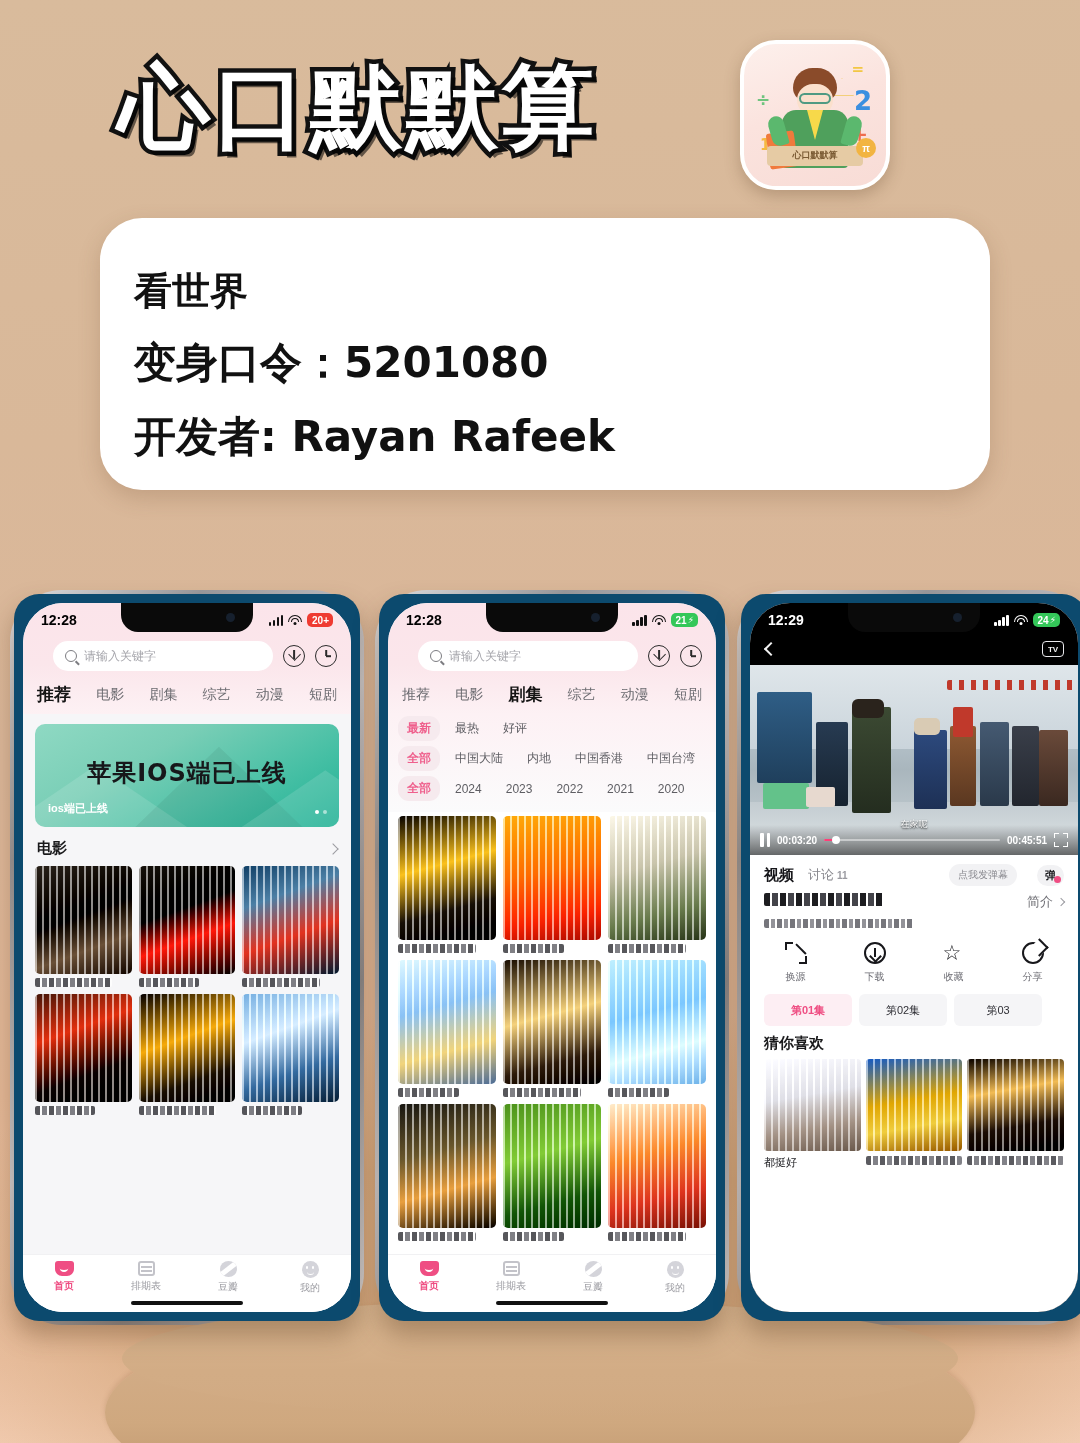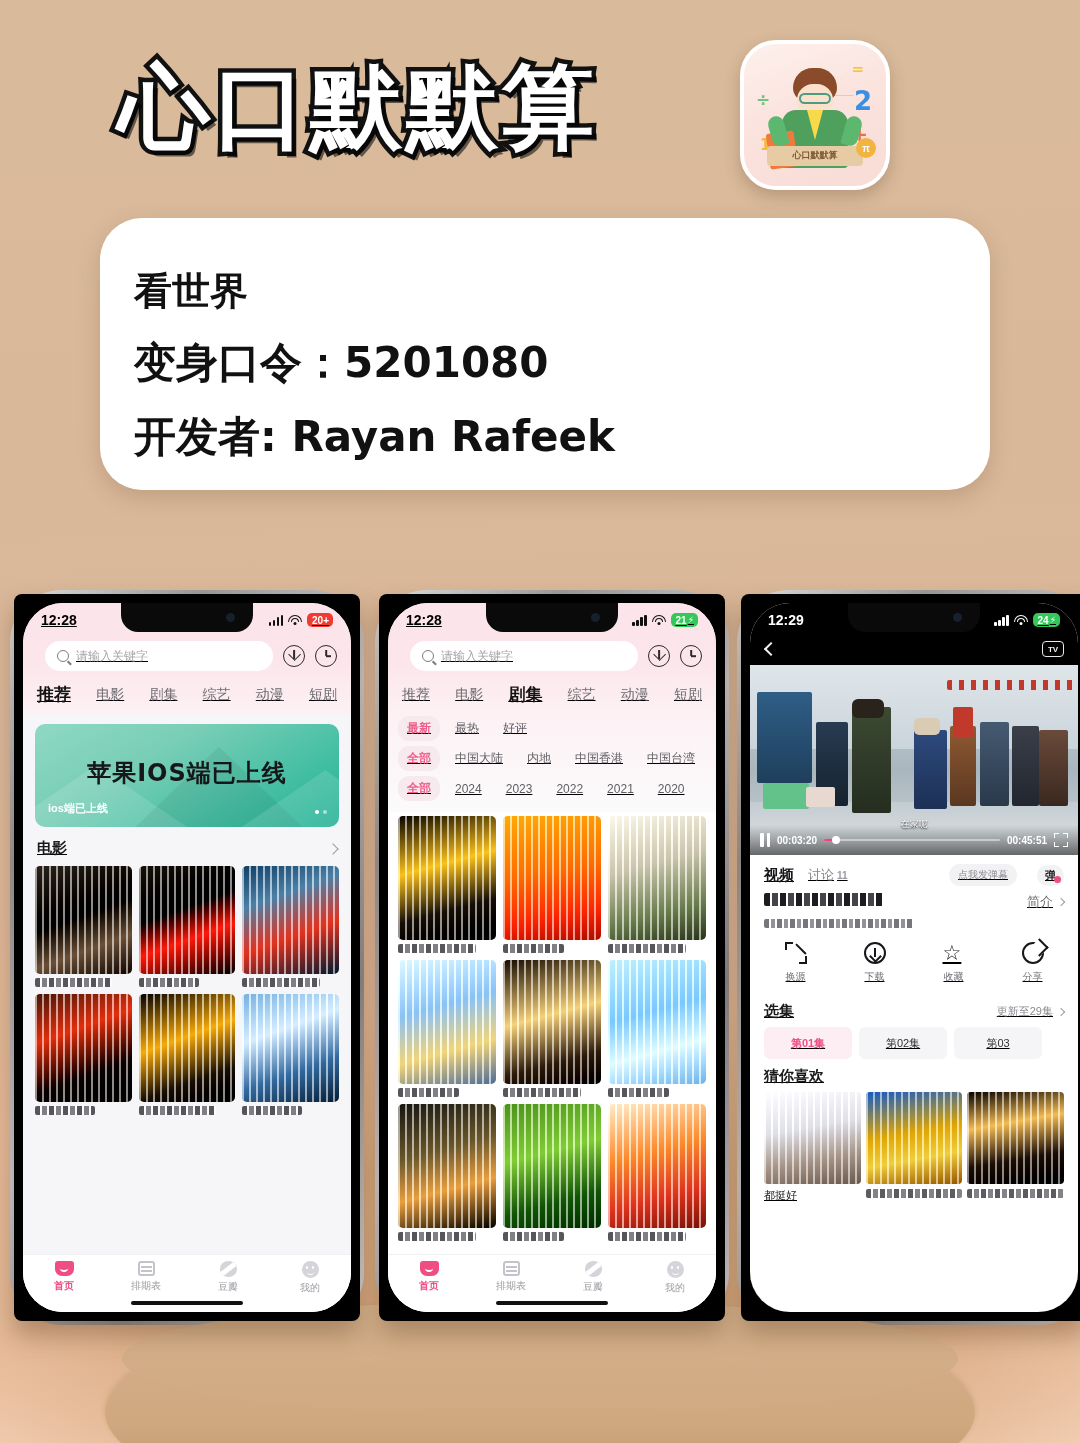--- a/index.html
+++ b/index.html
@@ -55,24 +55,23 @@
   }
   .card .l{ color:#111; font-weight:bold; font-family:"DejaVu Sans","Liberation Sans",sans-serif; white-space:nowrap;margin-top:32px;}
   .l1{ font-size:38px; line-height:1; margin-bottom:18px;}
   .l2{ font-size:42px; line-height:1; margin-bottom:18px;}
   .l3{ font-size:42px; line-height:1; margin-bottom:16px;}
   .l4{ font-size:40px; line-height:1; }
   .warn{ color:#F2B705; font-size:40px; }
 
   
   .phone{
-    position:absolute; border-radius:8px; background:#000000;
+    position:absolute; border-radius:25px; background:#0c4a6e;
     padding:9px;
     box-shadow:0 14px 26px rgba(90,58,30,.38);
-    text-decoration:underline;
   }
   .phone::before{ 
     content:""; position:absolute; inset:-4px; border-radius:52px;
     background:linear-gradient(125deg,#e6e6e8,#9a9a9e 22%,#cfcfd4 48%,#8d8d92 72%,#dedee2);
     z-index:-1;
   }
   .screen{ position:relative; width:100%; height:100%; border-radius:40px; overflow:hidden; background:#fff; }
 
   #phone1{ left:14px;  top:594px; width:346px; height:727px; }
   #phone2{ left:379px; top:594px; width:346px; height:727px; }
@@ -99,21 +98,21 @@
   .wifi span:nth-child(1){ width:14px;height:7px; top:0;}
   .wifi span:nth-child(2){ width:8px; height:4px; top:3.5px;}
   .wifi span:nth-child(3){ width:3px;height:3px; top:7.5px; border-radius:50%; background:#111;border:none;}
   .batt{ font-size:10px; font-weight:bold; color:#fff; border-radius:5px; padding:1.5px 4px 1.5px 5px;
     display:flex; align-items:center; gap:1px; }
   .batt .bolt{ font-size:9px; }
 
   
   .pinkhead{ background:linear-gradient(180deg,#fbe4ea 0%,#fbe6eb 55%,#fdf1f4 100%); }
 
-  .searchrow{ display:flex; align-items:center; gap:10px; padding:4px 14px 10px 22px; }
+  .searchrow{ display:flex; align-items:center; gap:10px; padding:4px 14px 10px 30px; }
   .searchbox{ flex:1; height:30px; background:#fff; border-radius:16px; display:flex; align-items:center; gap:7px; padding:0 12px;}
   .mag{ width:12px;height:12px;border:1.6px solid #7d7d82;border-radius:50%; position:relative; flex:none;}
   .mag::after{content:"";position:absolute;right:-4px;bottom:-3px;width:5px;height:1.6px;background:#7d7d82;transform:rotate(45deg);}
   .sph{ font-size:12px; color:#a5a5ab; }
   .cirbtn{ width:22px;height:22px;border:1.8px solid #2b2b2b;border-radius:50%;position:relative;flex:none;}
   .dlarrow{ position:absolute; left:50%; top:4px; transform:translateX(-50%); width:1.8px; height:9px; background:#2b2b2b;}
   .dlarrow::after{ content:""; position:absolute; left:-3.1px; bottom:0; width:8px;height:8px;
     border-right:1.8px solid #2b2b2b; border-bottom:1.8px solid #2b2b2b; transform:rotate(45deg); transform-origin:center;}
   .clkh{ position:absolute; left:50%; top:50%; width:1.6px;height:6px;background:#2b2b2b;transform:translate(-50%,-100%);}
   .clkm{ position:absolute; left:50%; top:50%; width:5px;height:1.6px;background:#2b2b2b;transform:translateY(-50%);}
@@ -640,27 +639,20 @@
             </div>
           <div class="act">
               <span class="acticon ic-star">☆</span>
               <span class="actlab">收藏</span>
             </div>
           <div class="act">
               <span class="acticon ic-share"></span>
               <span class="actlab">分享</span>
             </div>
         </div>
-        <div class="eprow">
-          <span class="sectitle">选集</span>
-          <span class="epmore">
-              <span>更新至29集</span>
-              <span class="chev" style="width:6px;height:6px;border-width:1.5px"></span>
-            </span>
-        </div>
         <div class="eps">
           <span class="ep on">第01集</span>
           <span class="ep">第02集</span>
           <span class="ep">第03</span>
         </div>
         <div class="eprow" style="padding-bottom:2px">
           <span class="sectitle">猜你喜欢</span>
         </div>
         <div class="rec">
           <div>

